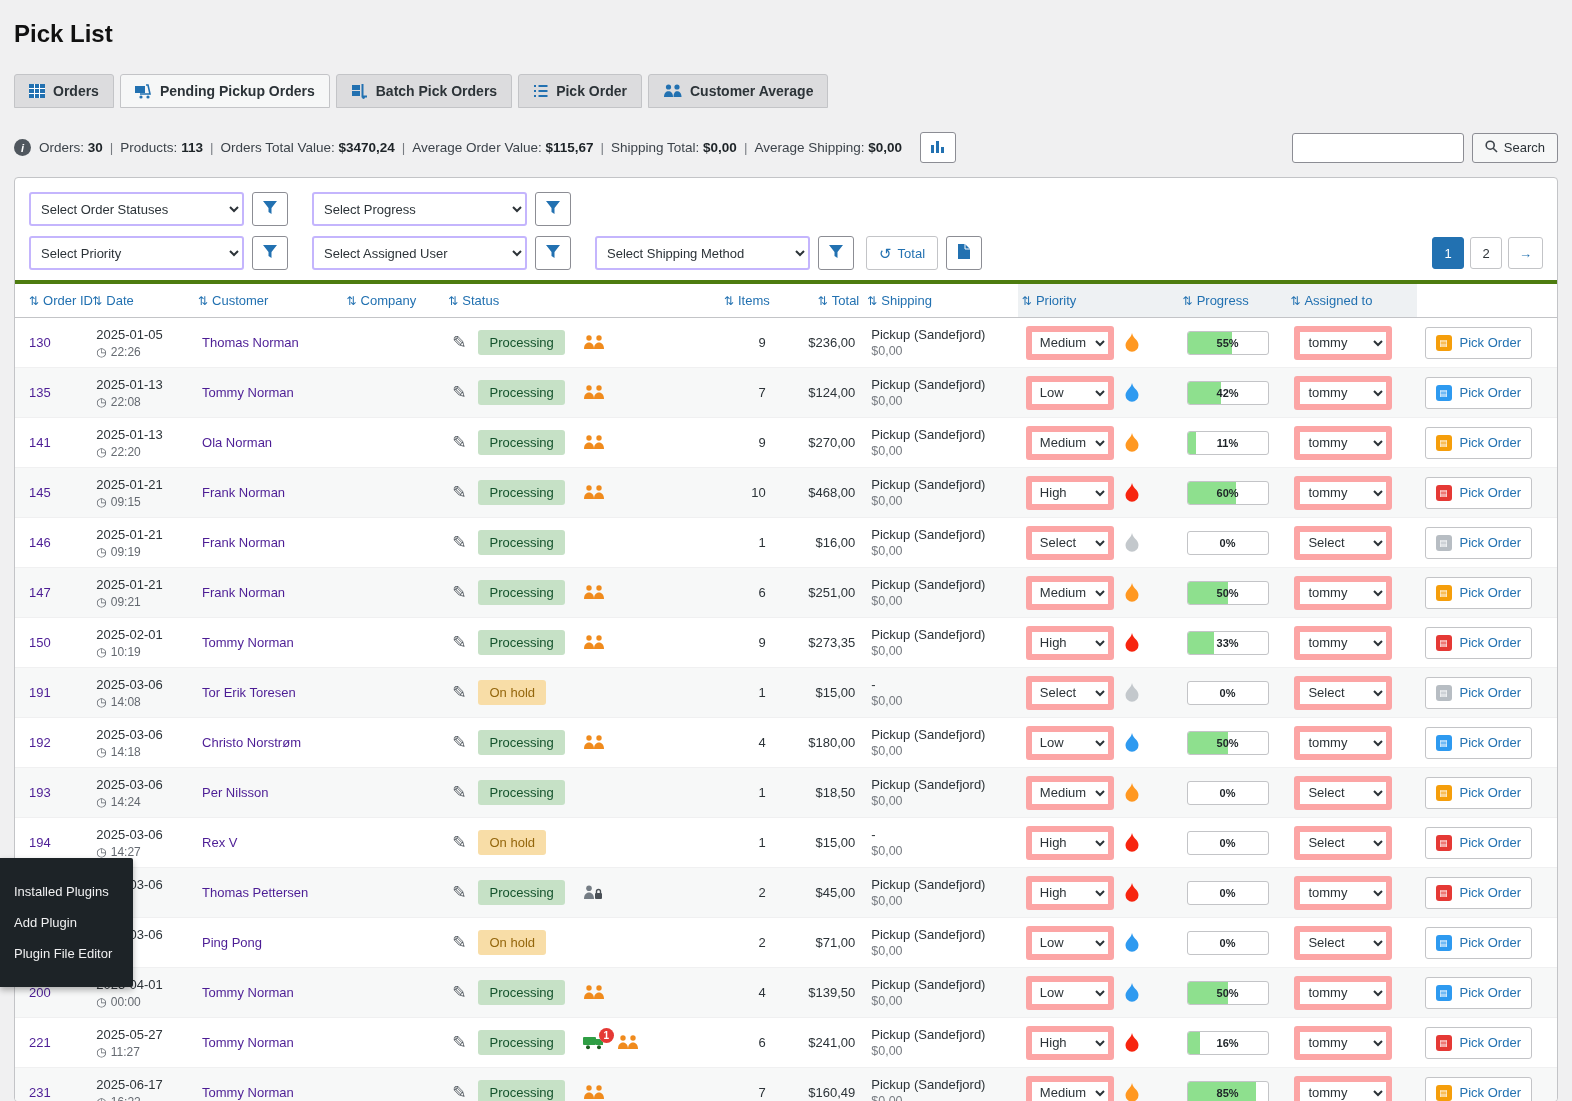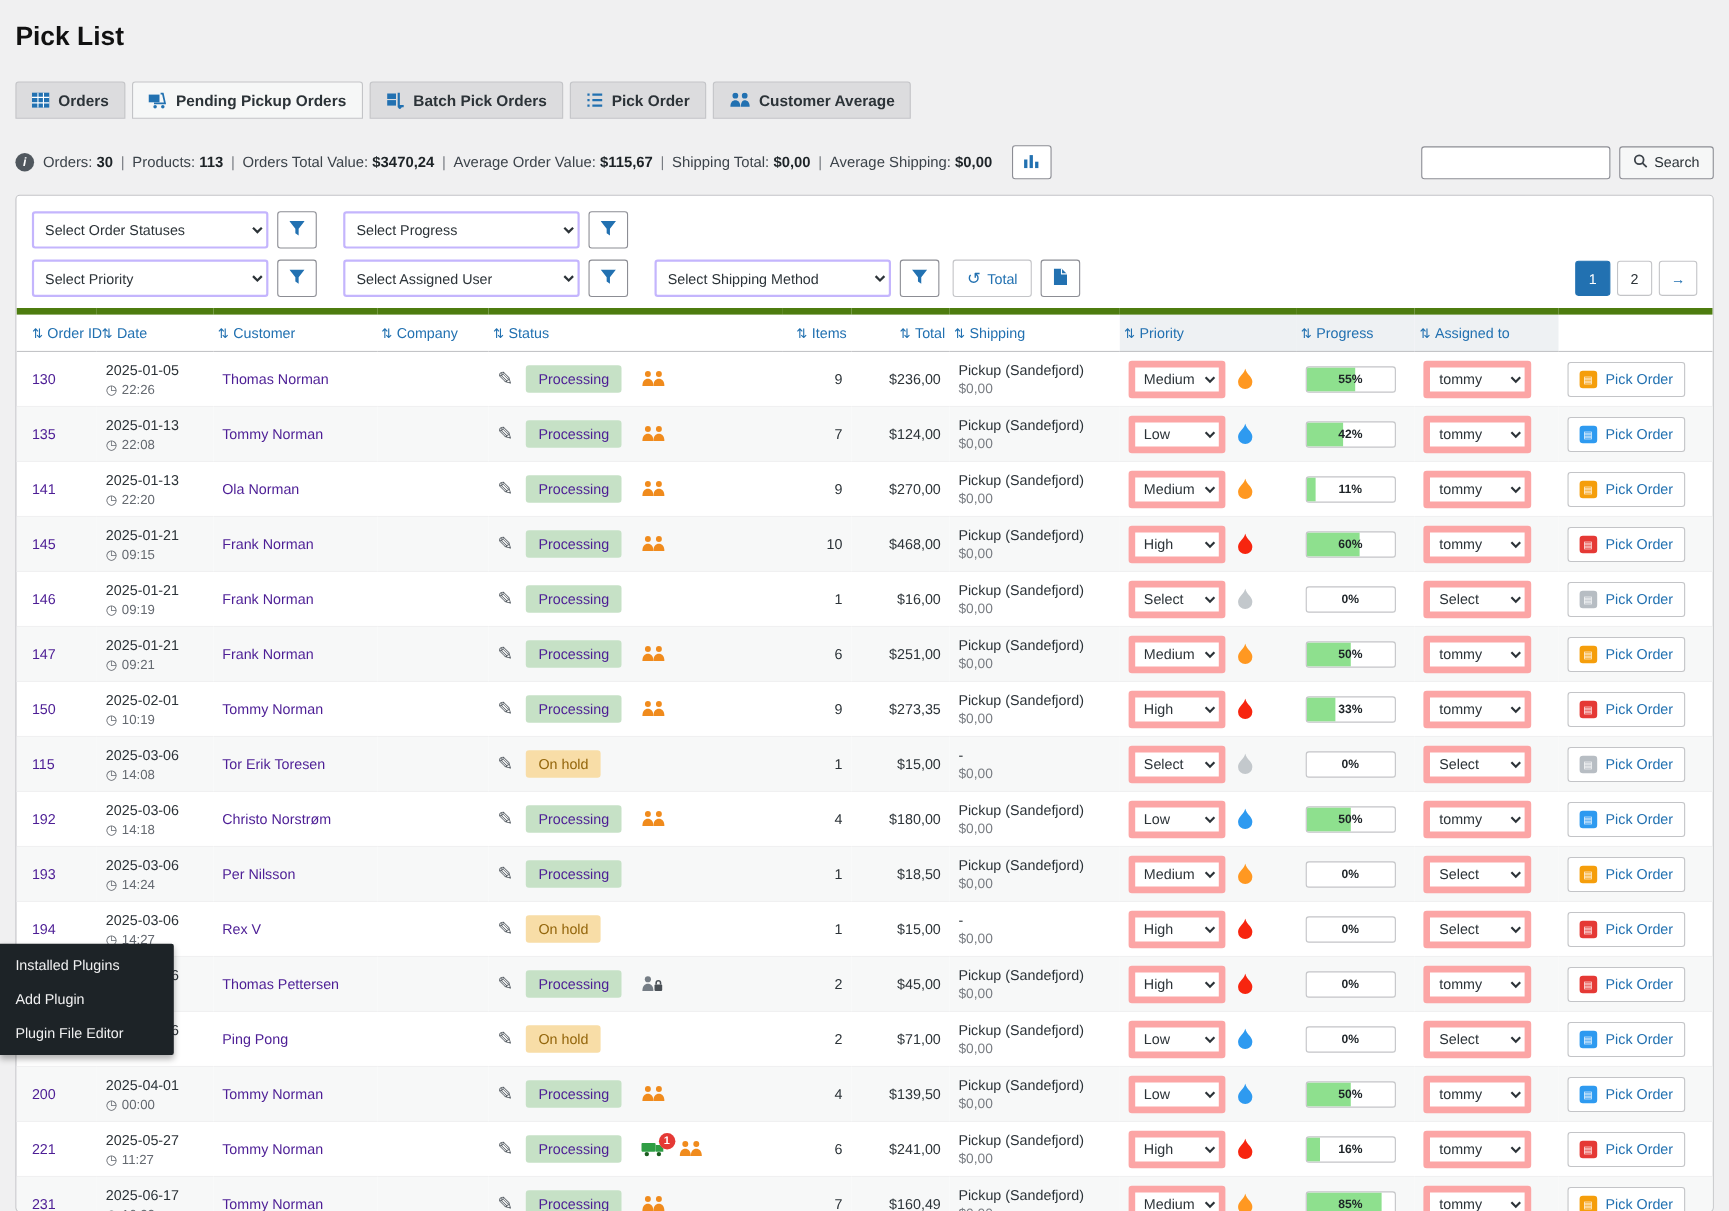--- a/index.html
+++ b/index.html
@@ -68,38 +68,38 @@
   .page-btn {
     min-width:32px; height:32px; padding:0 10px; border:1px solid #c3c4c7; border-radius:3px;
     background:#fff; color:#2c3338; font-size:13px; cursor:pointer; font-family:inherit;
   }
   .page-btn.current { background:#2271b1; border-color:#2271b1; color:#fff; }
   .page-btn.next { color:#2271b1; }
 
   
   table.orders { width:100%; border-collapse:collapse; table-layout:fixed; margin-top:4px; }
   thead th {
-    border-top:6px solid #4d7c0f; border-bottom:1px solid #c3c4c7; background:#fff;
+    border-top:4px solid #4d7c0f; border-bottom:1px solid #c3c4c7; background:#fff;
     padding:9px 4px; text-align:left; font-size:13px; font-weight:400; color:#2271b1;
     white-space:nowrap; cursor:pointer;
   }
   thead th.shaded { background:#eef1f3; }
   thead th.r, td.c-items, td.c-total { text-align:right; }
   thead th.first { padding-left:14px; }
   .sort-glyph { font-size:12px; margin-right:4px; color:#2271b1; }
   tbody td { padding:6px 8px; height:50px; border-bottom:1px solid #f0f0f1; font-size:13px; color:#2c3338; vertical-align:middle; }
   tbody tr:nth-child(even) { background:#f7f8f8; }
   td.c-id { padding-left:14px; }
   td.c-id a, td.c-cust a { color:#4c1d95; text-decoration:none; }
   .time { display:flex; align-items:center; gap:4px; color:#646970; font-size:12px; margin-top:3px; }
   .clock { font-size:12px; }
   .status-wrap { display:flex; align-items:center; gap:12px; }
   .edit-icon { font-size:17px; color:#50575e; cursor:pointer; }
   .status-badge { padding:5px 11px; border-radius:3px; font-size:13px; white-space:nowrap; }
-  .status-badge.processing { background:#c6e1c6; color:#4c1d95; }
+  .status-badge.processing { background:#c6e1c6; color:#14532d; }
   .status-badge.on-hold { background:#f8dda7; color:#94660c; }
   .status-icons { display:flex; align-items:center; gap:12px; margin-left:6px; }
   .row-icon { display:inline-flex; position:relative; }
   .truck-badge {
     position:absolute; top:-7px; right:-9px; width:15px; height:15px; border-radius:50%;
     background:#e53935; color:#fff; font-size:10px; font-weight:700;
     display:flex; align-items:center; justify-content:center;
   }
   .ship-method { color:#2c3338; }
   .ship-cost { color:#787c82; font-size:12.5px; margin-top:2px; }
@@ -127,22 +127,22 @@
     width:16px; height:16px; border-radius:3px; color:#fff; font-size:9px;
     display:inline-flex; align-items:center; justify-content:center;
   }
   .pick-icon.medium { background:#f59e0b; }
   .pick-icon.low { background:#2e9af0; }
   .pick-icon.high { background:#e53935; }
   .pick-icon.none { background:#b7bdc3; }
 
   
   .admin-flyout {
-    position:absolute; left:0; top:858px; width:158px; background:#1d2327; z-index:50;
-    box-shadow:0 3px 6px rgba(0,0,0,.3); padding:4px 0; border-radius:0 2px 2px 0;
+    position:absolute; left:0; top:858px; width:133px; background:#1d2327; z-index:50;
+    box-shadow:0 3px 6px rgba(0,0,0,.3); padding:18px 0; border-radius:0 2px 2px 0;
   }
   .admin-flyout a {
     display:block; padding:8px 14px; color:#f0f0f1; font-size:13px; text-decoration:none; cursor:pointer; white-space:nowrap;
   }
 </style>
 </head>
 <body>
 
 <div class="wrap">
 
@@ -723,21 +723,21 @@
     </td>
     <td class="c-action">
       <button class="pick-btn">
         <span class="pick-icon high">▤</span>
         <span>Pick Order</span>
       </button>
     </td>
   </tr>
 
   <tr>
-    <td class="c-id"><a href="#">115</a></td>
+    <td class="c-id"><a href="#">191</a></td>
     <td class="c-date">
       <div>2025-03-06</div>
       <div class="time">
         <span class="clock">◷</span>
         <span>14:08</span>
       </div>
     </td>
     <td class="c-cust"><a href="#">Tor Erik Toresen</a></td>
     <td class="c-comp"></td>
     <td class="c-status">

